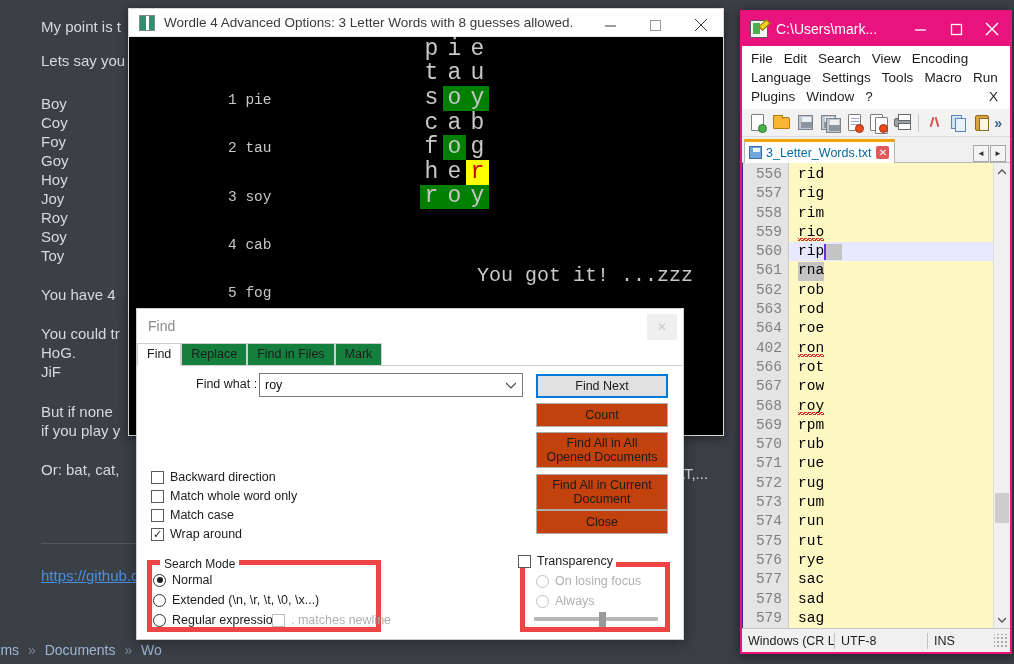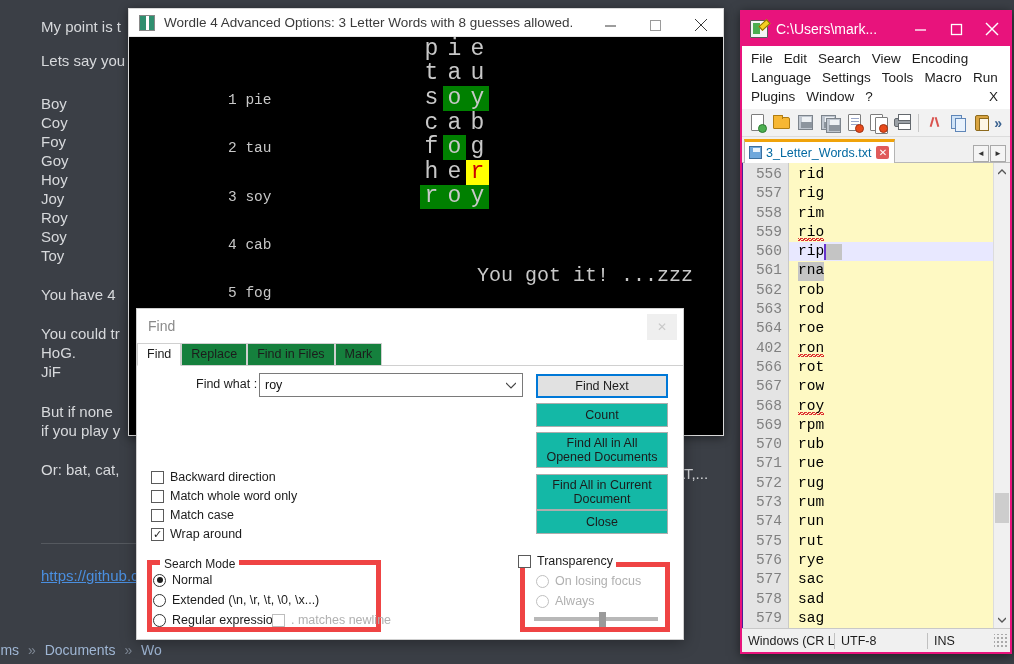--- a/index.html
+++ b/index.html
@@ -310,21 +310,21 @@
     position: absolute; left: 196px; top: 377px; font-size: 12.5px; color: #1c1c1c;
   }
   .fw-combo {
     position: absolute; left: 259px; top: 373px; width: 264px; height: 24px;
     border: 1px solid #7a7a7a; background: #fff; display: flex; align-items: center;
   }
   .fw-value { font-size: 12.5px; color: #111; padding-left: 5px; flex: 1 1 auto; }
   .fw-arrow { width: 22px; display: flex; align-items: center; justify-content: center; color: #555; font-size: 9px; }
 
   .btn {
-    position: absolute; background: #14b8a6; border: 1px solid #adadad;
+    position: absolute; background: #c2410c; border: 1px solid #adadad;
     font-size: 12.5px; color: #1c1c1c; display: flex; align-items: center;
     justify-content: center; text-align: center; line-height: 1.15;
   }
   .btn.primary { border: 2px solid #0078d7; background: #e1e1e1; }
 
   .chk-row { position: absolute; display: flex; align-items: center; font-size: 12.5px; color: #1c1c1c; }
   .chk {
     width: 13px; height: 13px; border: 1px solid #5a5a5a; background: #fff;
     margin-right: 6px; display: flex; align-items: center; justify-content: center;
     flex: 0 0 auto;

